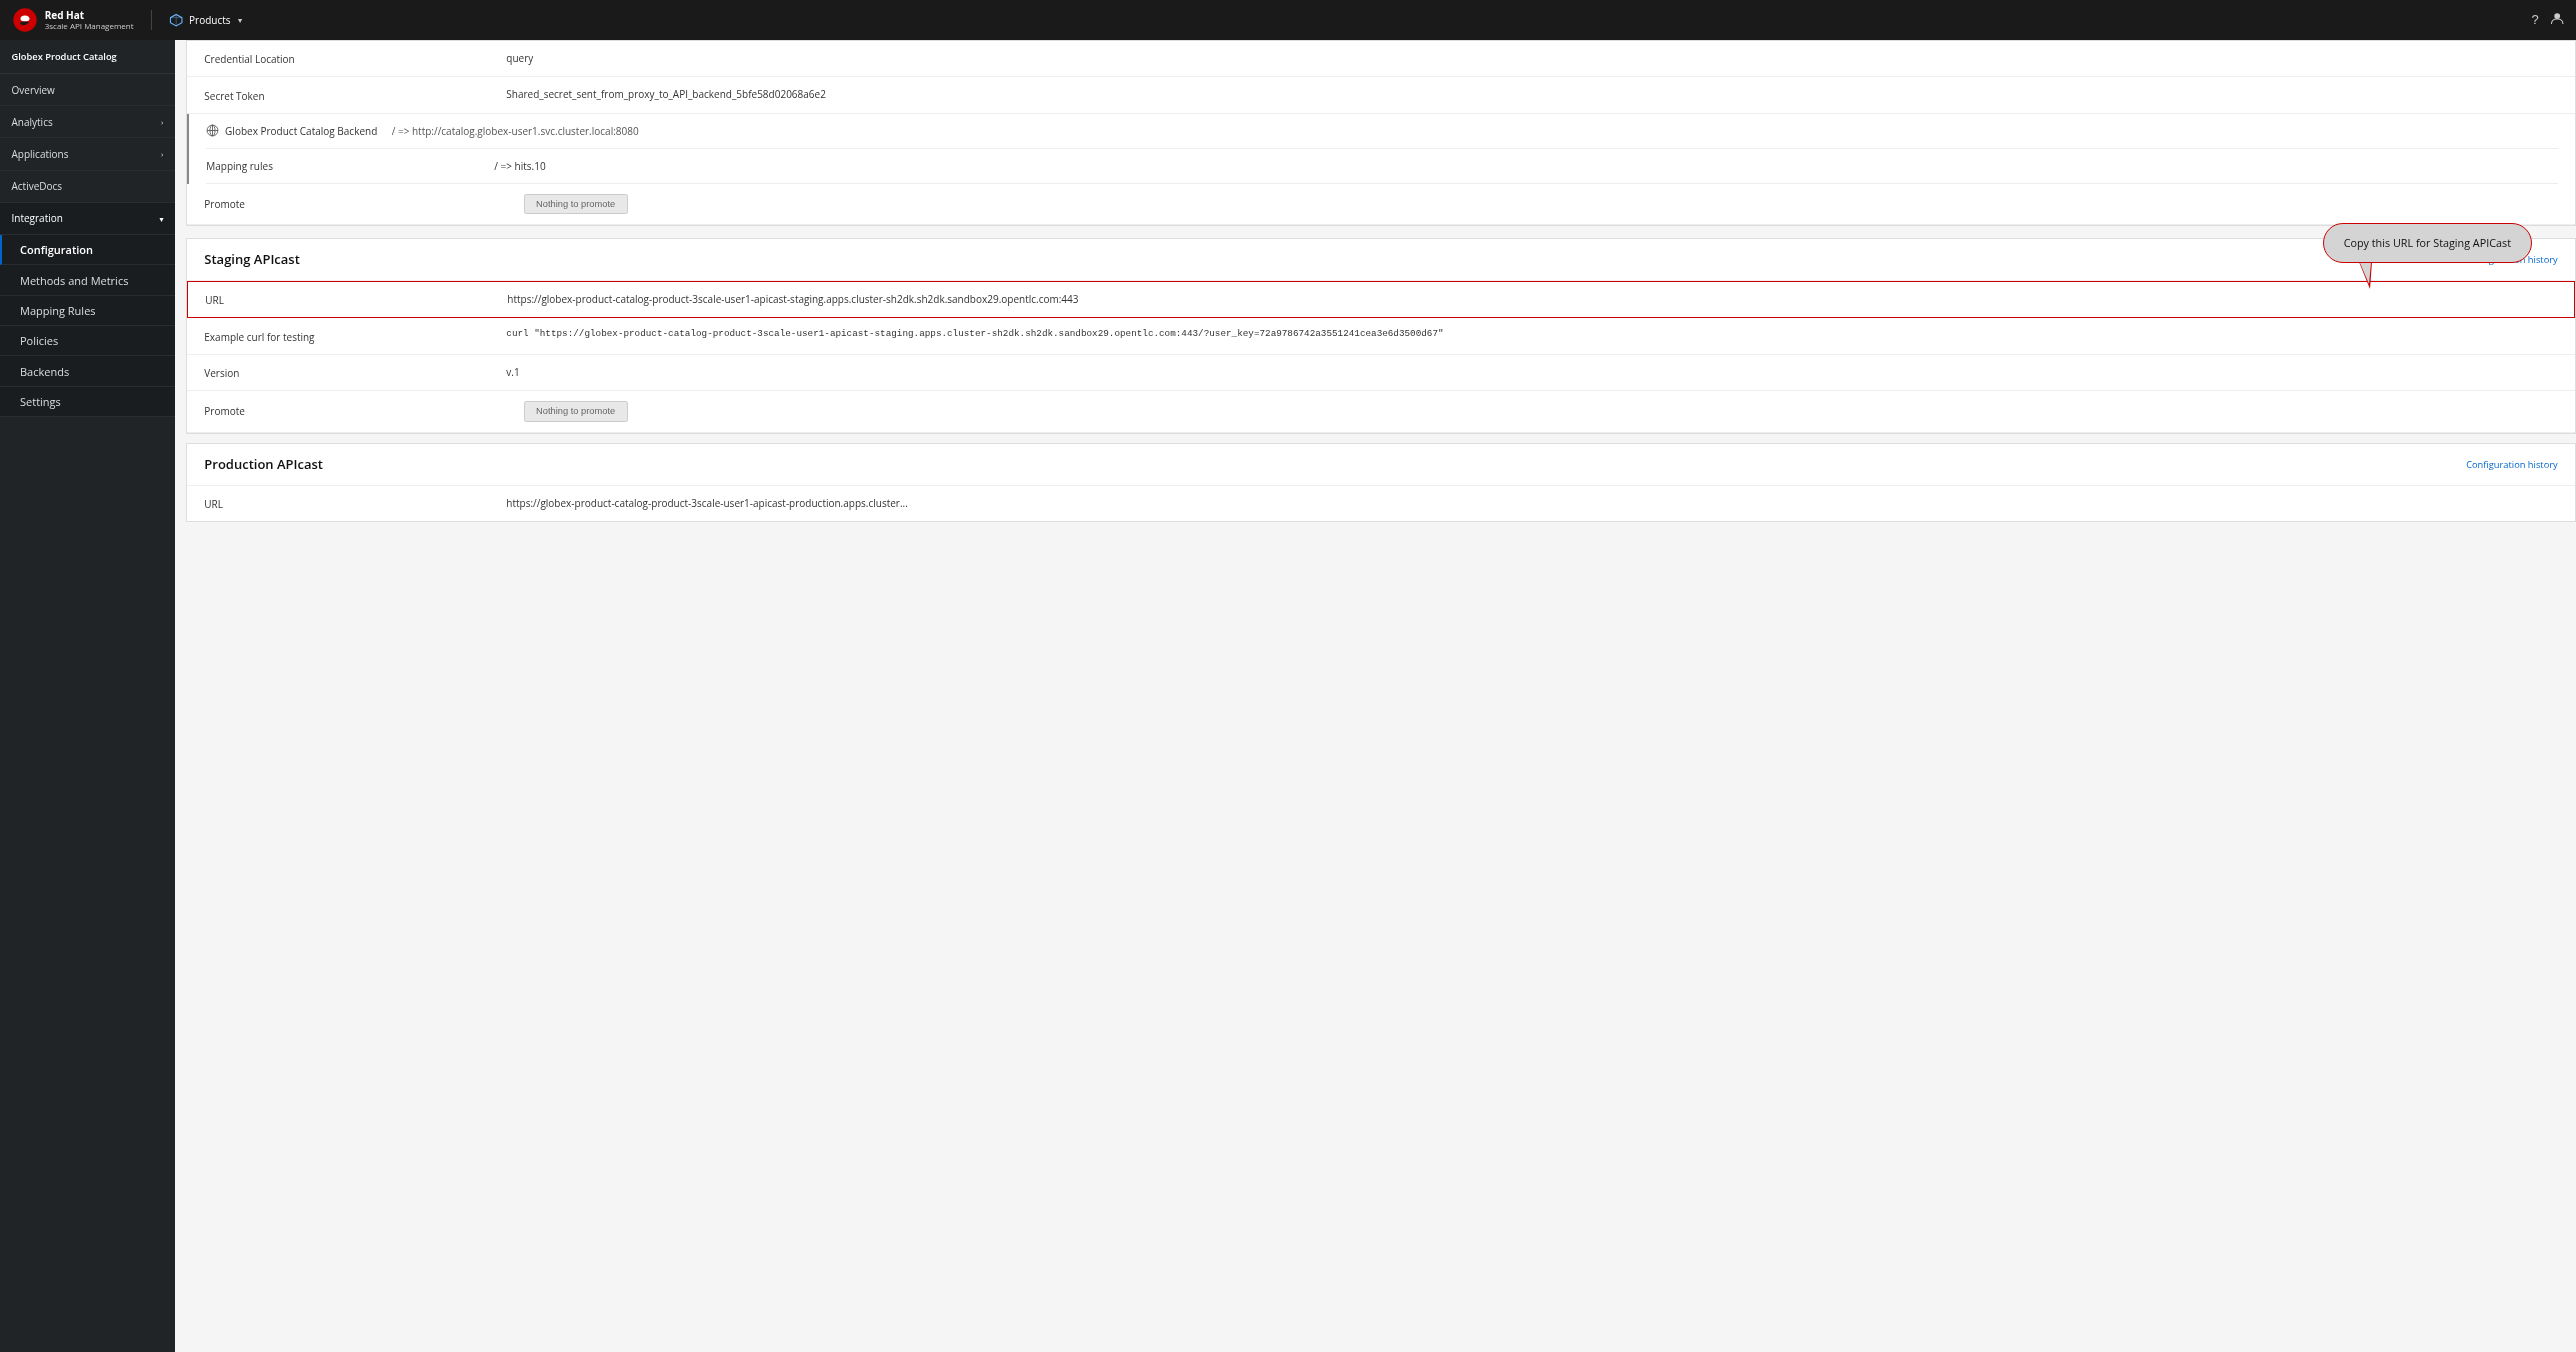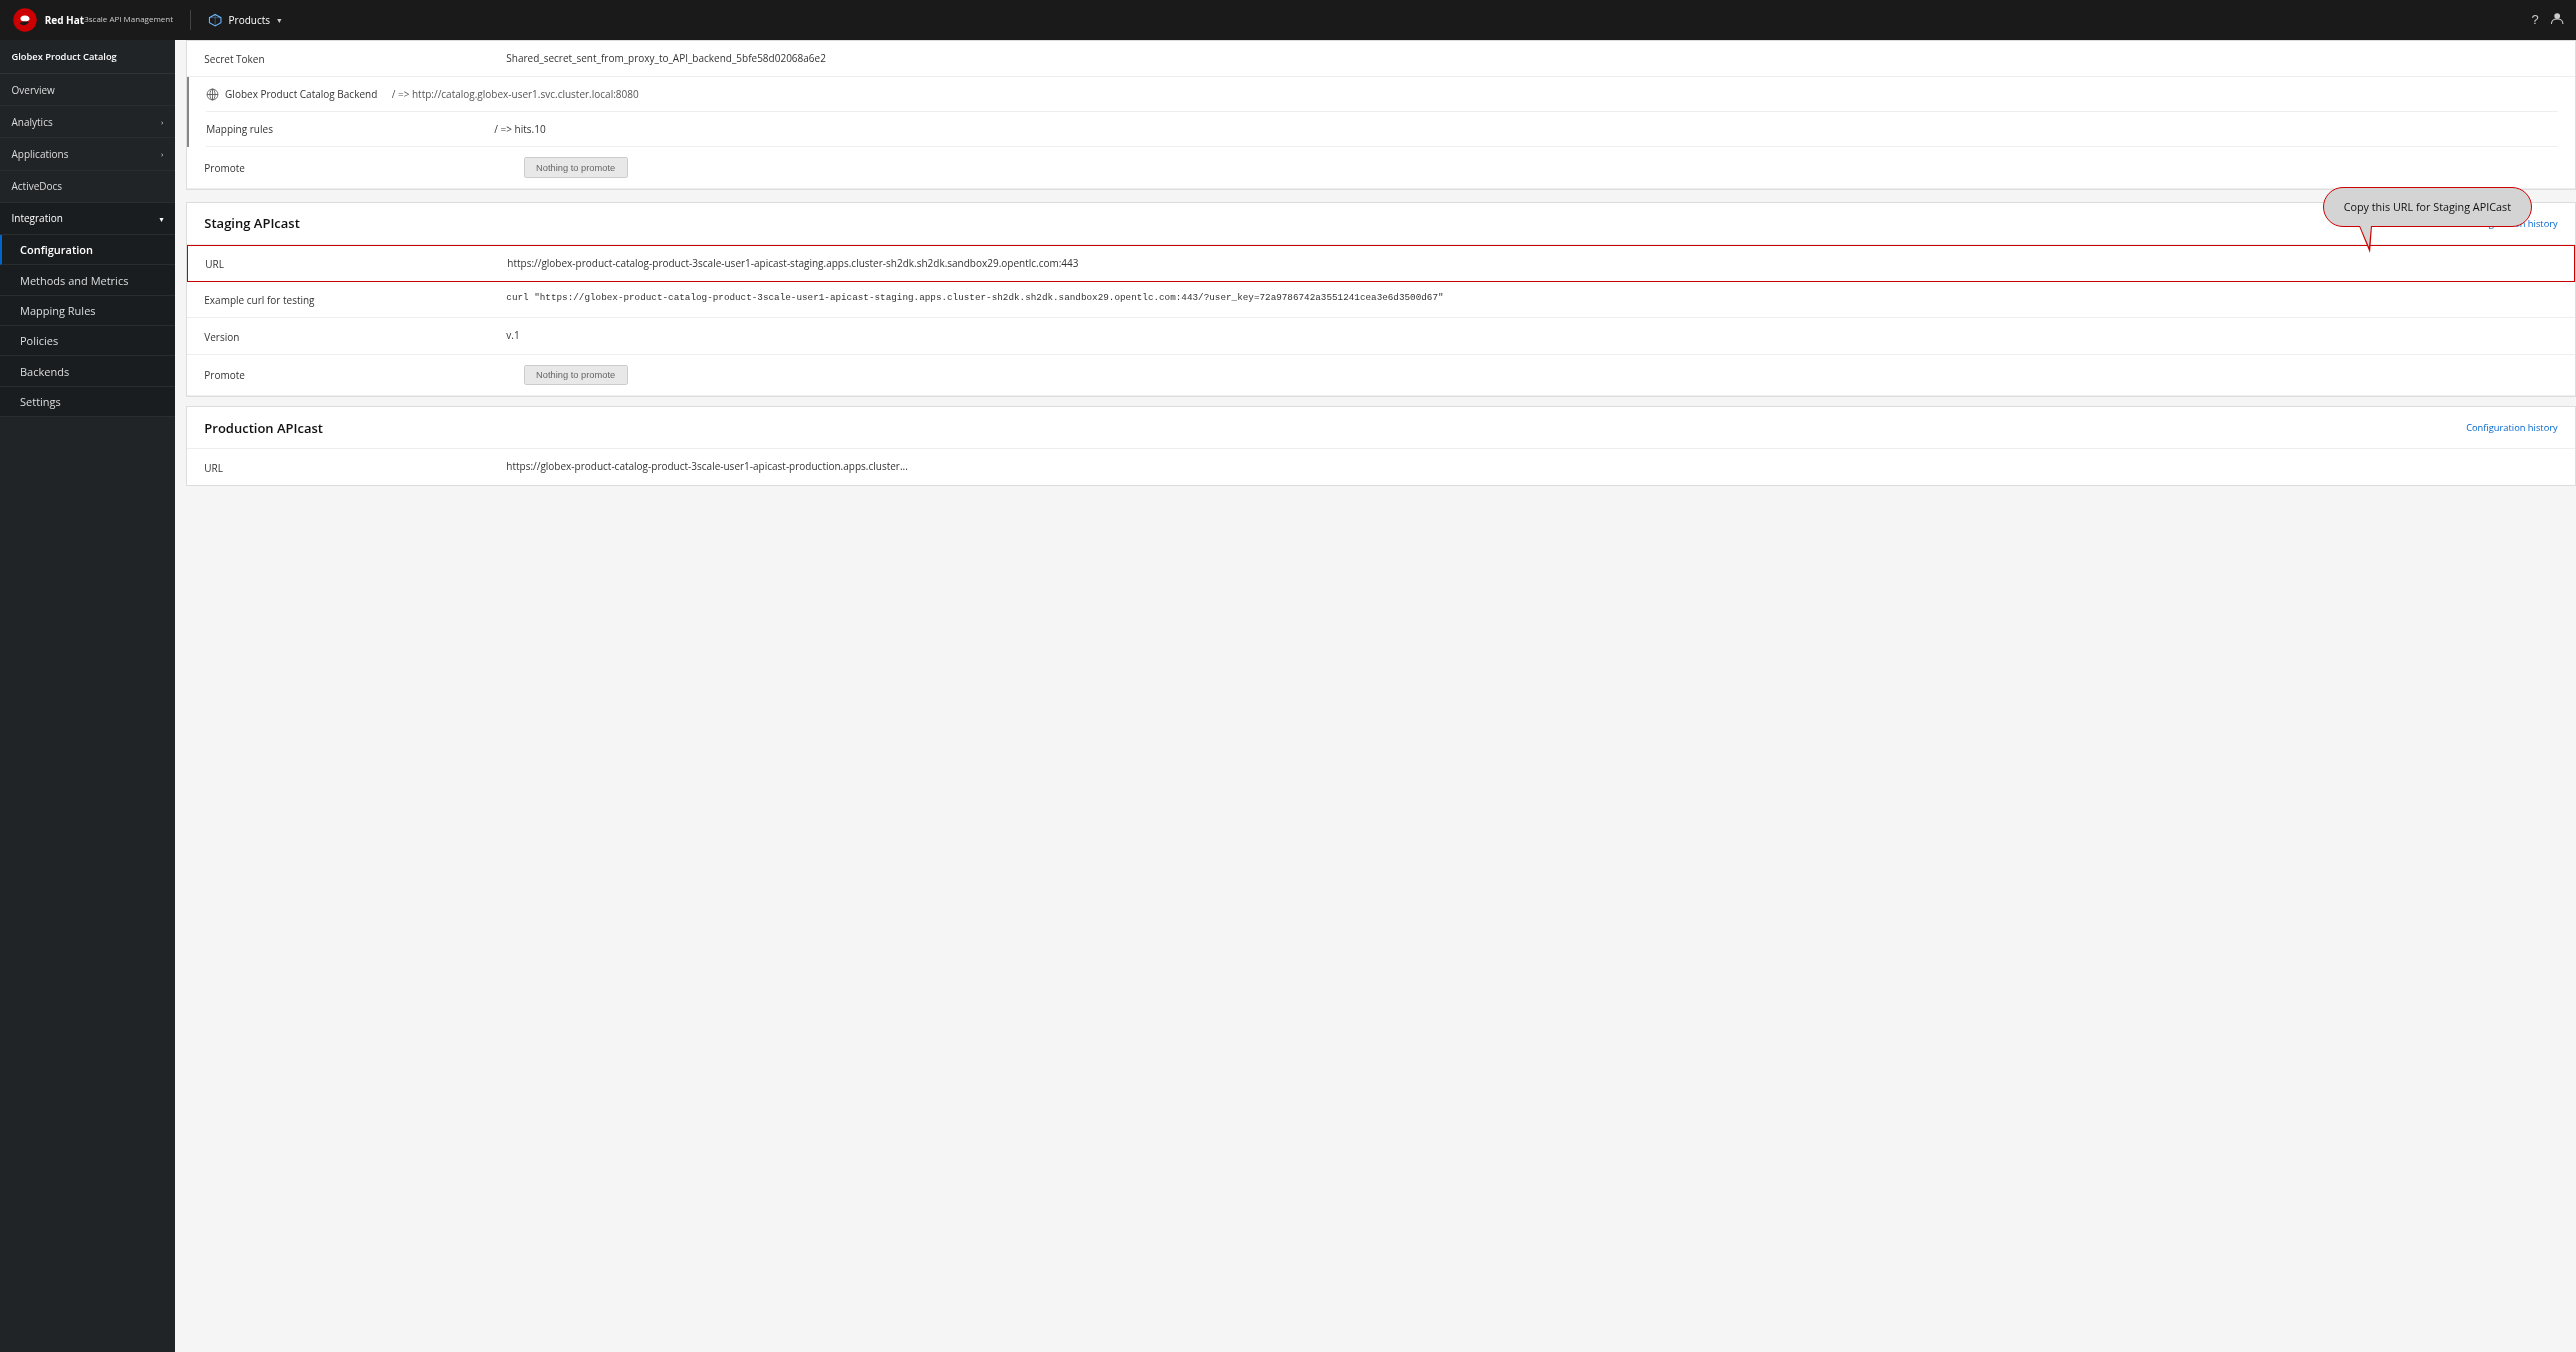--- a/index.html
+++ b/index.html
@@ -19,21 +19,21 @@
       display: flex;
       align-items: center;
       gap: 7.2px;
     }
     .brand-logo {
       width: 26px;
       height: 26px;
     }
     .brand-text {
       display: flex;
-      flex-direction: row;
+      flex-direction: column;
       line-height: 1.2;
       justify-content: space-between;
     }
     .brand-name {
       color: #fff;
       font-weight: 700;
       font-size: 10px;
     }
     .brand-sub {
       color: #ccc;
@@ -361,20 +361,24 @@
     </div>
     <div class="sidebar-sub-item">
       <span>Settings</span>
     </div>
   </aside>
 
   <main class="main-content">
     <div class="scroll-content">
 
       <div class="top-section">
+        <div class="detail-row">
+          <div class="detail-label">Credential Location</div>
+          <div class="detail-value">query</div>
+        </div>
         <div class="detail-row">
           <div class="detail-label">Secret Token</div>
           <div class="detail-value">Shared_secret_sent_from_proxy_to_API_backend_5bfe58d02068a6e2</div>
         </div>
 
         <div class="backend-row">
           <div class="backend-name">
 
             <svg width="13" height="13" viewBox="0 0 18 18">
               <circle cx="9" cy="9" r="7.5" stroke="#555" stroke-width="1.2" fill="none"></circle>

